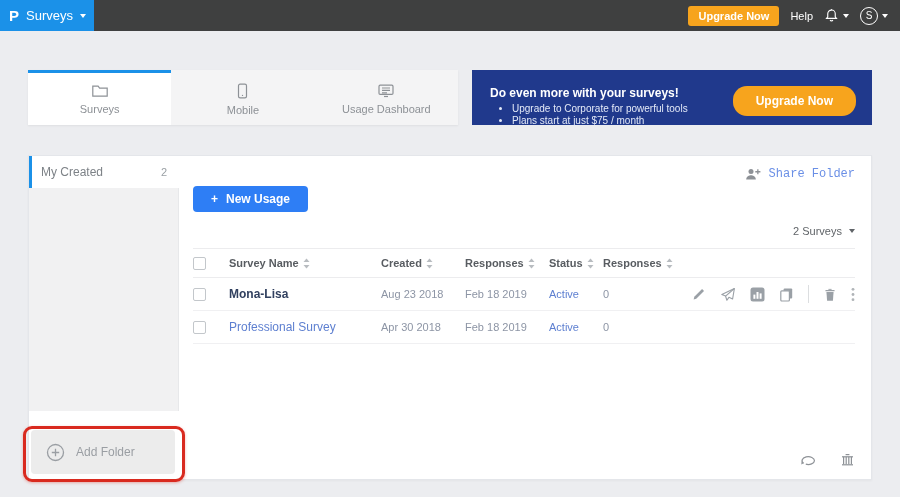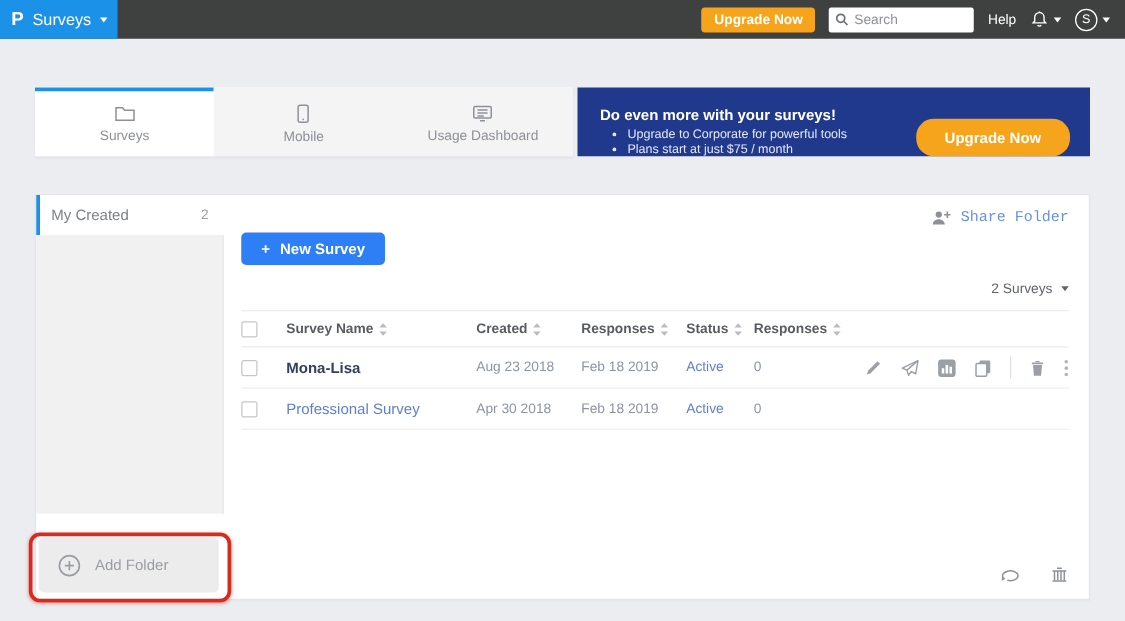--- a/index.html
+++ b/index.html
@@ -25,21 +25,21 @@
   .search-box input::placeholder { color:#8d9196; }
   .help-link { color:#fff; font-size:11px; cursor:pointer; }
   .bell-wrap, .avatar-wrap { display:flex; align-items:center; gap:4px; color:#fff; cursor:pointer; }
   .avatar-circle { width:18px; height:18px; border:1px solid #fff; border-radius:50%; display:flex; align-items:center; justify-content:center; font-size:10px; color:#fff; }
   
   .band { display:flex; margin:39px 28px 0; height:55px; }
   .tabs { width:430px; display:flex; background:#fff; box-shadow:0 1px 2px rgba(0,0,0,.06); }
   .tab { flex:1; display:flex; flex-direction:column; align-items:center; justify-content:center; gap:5px; font-size:11px; color:#8d9196; background:#f4f4f5; border-top:3px solid transparent; cursor:pointer; }
   .tab.active { background:#fff; border-top-color:#1b91e8; }
   .tab svg { color:#8d9196; }
-  .banner { flex:1; margin-left:4px; background:#20398c; color:#fff; display:flex; align-items:flex-end; padding:0 16px 0 18px; }
+  .banner { flex:1; margin-left:14px; background:#20398c; color:#fff; display:flex; align-items:flex-start; padding:16px 16px 0 18px; }
   .banner-title { font-size:12px; font-weight:bold; }
   .banner ul { margin:3px 0 0 22px; }
   .banner li { font-size:10px; color:#e3e9f7; margin-top:1px; }
   .banner-btn { margin-left:auto; background:#f7a41d; color:#fff; border:none; border-radius:14px; padding:8px 23px; font-size:12px; font-weight:bold; cursor:pointer; }
   
   .card { margin:30px 28px 0; height:325px; background:#fff; border:1px solid #e4e6ea; display:flex; position:relative; box-shadow:0 1px 2px rgba(0,0,0,.04); }
   .sidebar { width:150px; flex:none; display:flex; flex-direction:column; position:relative; }
   .folder-item { height:32px; border-left:3px solid #1b91e8; background:#fff; display:flex; align-items:center; justify-content:space-between; padding:0 12px 0 9px; cursor:pointer; }
   .folder-item .flabel { font-size:12px; color:#7d8287; }
   .folder-item .fcount { font-size:11px; color:#9aa0a5; }
@@ -83,27 +83,20 @@
 <body>
 
 <div class="topbar">
   <div class="logo-block">
     <span class="logo-letter">P</span>
     <span class="product-label">Surveys</span>
     <span class="caret"></span>
   </div>
   <div class="topbar-right">
     <button class="upgrade-btn">Upgrade Now</button>
-    <div class="search-box">
-      <svg width="11" height="11" viewBox="0 0 11 11" fill="none" stroke="currentColor" stroke-width="1.4">
-          <circle cx="4.6" cy="4.6" r="3.2"></circle>
-          <path d="M7 7l3 3"></path>
-        </svg>
-      <input type="text" placeholder="Search" style="">
-    </div>
     <span class="help-link">Help</span>
     <div class="bell-wrap">
       <svg width="15" height="15" viewBox="0 0 16 16" fill="none" stroke="currentColor" stroke-width="1.2">
           <path d="M8 2.2a4 4 0 0 0-4 4v3.2L2.7 11h10.6L12 9.4V6.2a4 4 0 0 0-4-4z"></path>
           <path d="M6.6 12.8a1.5 1.5 0 0 0 2.8 0"></path>
           <path d="M8 1.3v1"></path>
         </svg>
       <span class="caret"></span>
     </div>
     <div class="avatar-wrap">
@@ -175,21 +168,21 @@
             <path d="M1.2 12.5c0-3 3-4.2 4.8-4.2s4.8 1.2 4.8 4.2z"></path>
             <path d="M12.2 2.2h1.3v1.9h1.9v1.3h-1.9v1.9h-1.3V5.4h-1.9V4.1h1.9z"></path>
           </svg>
         <span>Share Folder</span>
       </div>
     </div>
 
     <div class="new-survey-row">
       <button class="new-survey-btn">
         <span>+</span>
-        <span>New Survey</span>
+        <span>New Usage</span>
       </button>
     </div>
 
     <div class="dropdown-row">
       <span class="dlabel">2 Surveys</span>
       <span class="caret"></span>
     </div>
 
     <div class="table">
       <div class="trow thead">

